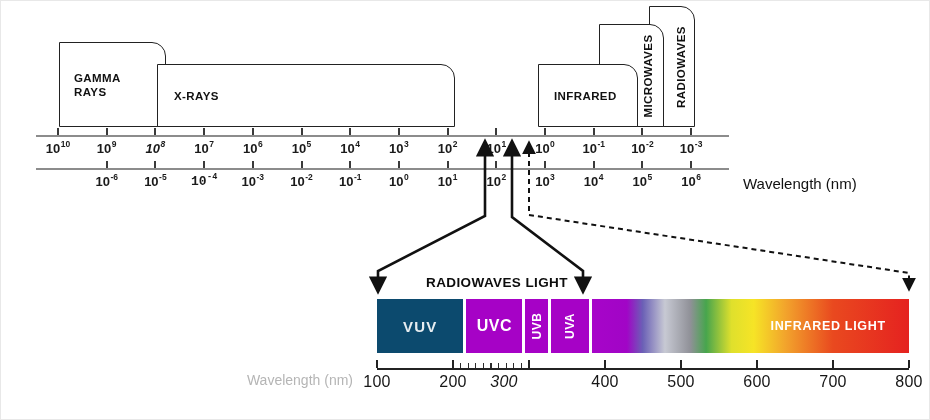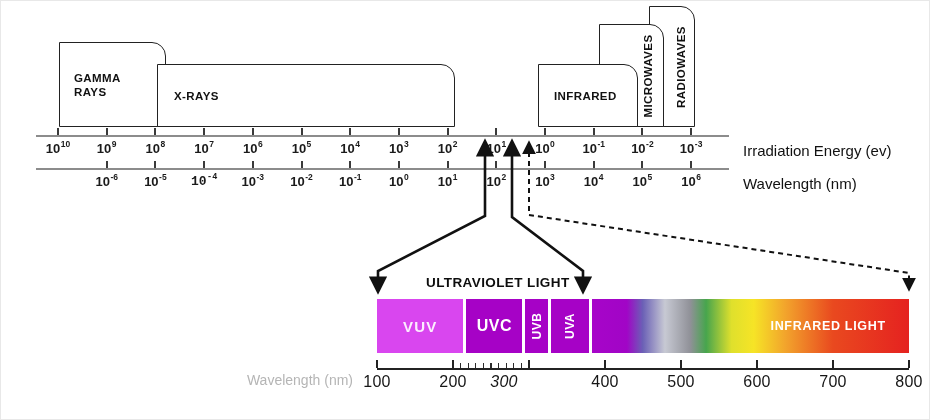--- a/index.html
+++ b/index.html
@@ -100,21 +100,21 @@
   </div>
 
   <div class="axis-line" id="energy-line"></div>
   <div class="axis-line" id="wavelength-line"></div>
   <div id="energy-ticks">
       <div class="tick en" style="left: 56px;"></div>
       <div class="tick-label en" style="left: 57px;">10<sup>10</sup></div>
       <div class="tick en" style="left: 104.7px;"></div>
       <div class="tick-label en" style="left: 105.7px; text-align: center;">10<sup>9</sup></div>
       <div class="tick en" style="left: 153.4px;"></div>
-      <div class="tick-label en" style="left: 154.4px;">10<sup>8</sup></div>
+      <div class="tick-label en" style="left: 154.4px; font-style: italic;">10<sup>8</sup></div>
       <div class="tick en" style="left: 202.1px;"></div>
       <div class="tick-label en" style="left: 203.1px;">10<sup>7</sup></div>
       <div class="tick en" style="left: 250.8px;"></div>
       <div class="tick-label en" style="left: 251.8px;">10<sup>6</sup></div>
       <div class="tick en" style="left: 299.5px;"></div>
       <div class="tick-label en" style="left: 300.5px;">10<sup>5</sup></div>
       <div class="tick en" style="left: 348.2px;"></div>
       <div class="tick-label en" style="left: 349.2px;">10<sup>4</sup></div>
       <div class="tick en" style="left: 396.9px;"></div>
       <div class="tick-label en" style="left: 397.9px;">10<sup>3</sup></div>
@@ -152,37 +152,36 @@
       <div class="tick-label wl" style="left: 495.3px;">10<sup>2</sup></div>
       <div class="tick wl" style="left: 543px;"></div>
       <div class="tick-label wl" style="left: 544px;">10<sup>3</sup></div>
       <div class="tick wl" style="left: 591.7px;"></div>
       <div class="tick-label wl" style="left: 592.7px;">10<sup>4</sup></div>
       <div class="tick wl" style="left: 640.4px;"></div>
       <div class="tick-label wl" style="left: 641.4px;">10<sup>5</sup></div>
       <div class="tick wl" style="left: 689.1px;"></div>
       <div class="tick-label wl" style="left: 690.1px;">10<sup>6</sup></div>
     </div>
-  <div class="axis-name" id="energy-name">Irradiation Energy (ev)</div>
   <div class="axis-name" id="wavelength-name">Wavelength (nm)</div>
 
   <svg id="arrows" viewBox="0 0 930 420">
     <defs>
       <marker id="ah" viewBox="0 0 10 10" refX="8" refY="5" markerWidth="7" markerHeight="7" orient="auto-start-reverse">
         <path d="M0,0 L10,5 L0,10 z" fill="#111"></path>
       </marker>
     </defs>
     <path d="M484,141 L484,215 L377,270 L377,290" fill="none" stroke="#111" stroke-width="2.6" marker-start="url(#ah)" marker-end="url(#ah)"></path>
     <path d="M511,141 L511,216 L582,270 L582,290" fill="none" stroke="#111" stroke-width="2.6" marker-start="url(#ah)" marker-end="url(#ah)"></path>
     <path d="M528,142 L528,214 L908,272 L908,288" fill="none" stroke="#111" stroke-width="2" stroke-dasharray="5,4" marker-start="url(#ah)" marker-end="url(#ah)"></path>
   </svg>
 
-  <div id="uv-title">ULTRAVIOLET LIGHT</div>
+  <div id="uv-title">RADIOWAVES LIGHT</div>
   <div id="uv-bar">
-      <div class="seg seg-vuv" style="width: 92px; background: #d946ef; border-right: 3px solid rgb(255, 255, 255);">
+      <div class="seg seg-vuv" style="width: 92px; background: #0c4a6e; border-right: 3px solid rgb(255, 255, 255);">
         <span class="seg-label">VUV</span>
       </div>
       <div class="seg seg-uvc" style="width: 60.8px; background: rgb(166, 2, 198); border-right: 3px solid rgb(255, 255, 255);">
         <span class="seg-label">UVC</span>
       </div>
       <div class="seg seg-uvb" style="width: 26.6px; background: rgb(166, 2, 198); border-right: 3px solid rgb(255, 255, 255);">
         <span class="seg-label vtext">UVB</span>
       </div>
       <div class="seg seg-uva" style="width: 41.8px; background: rgb(166, 2, 198); border-right: 3px solid rgb(255, 255, 255);">
         <span class="seg-label vtext">UVA</span>

